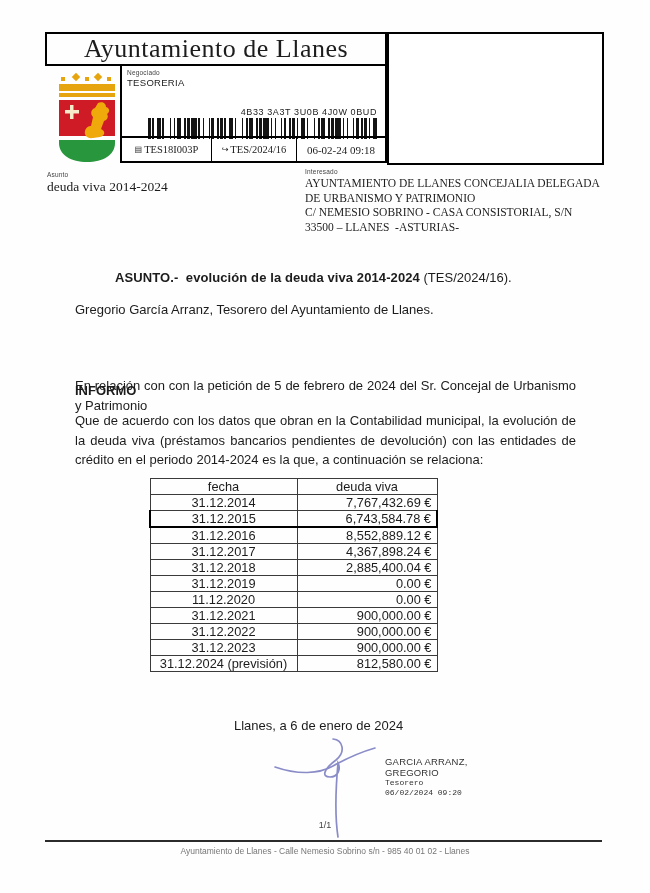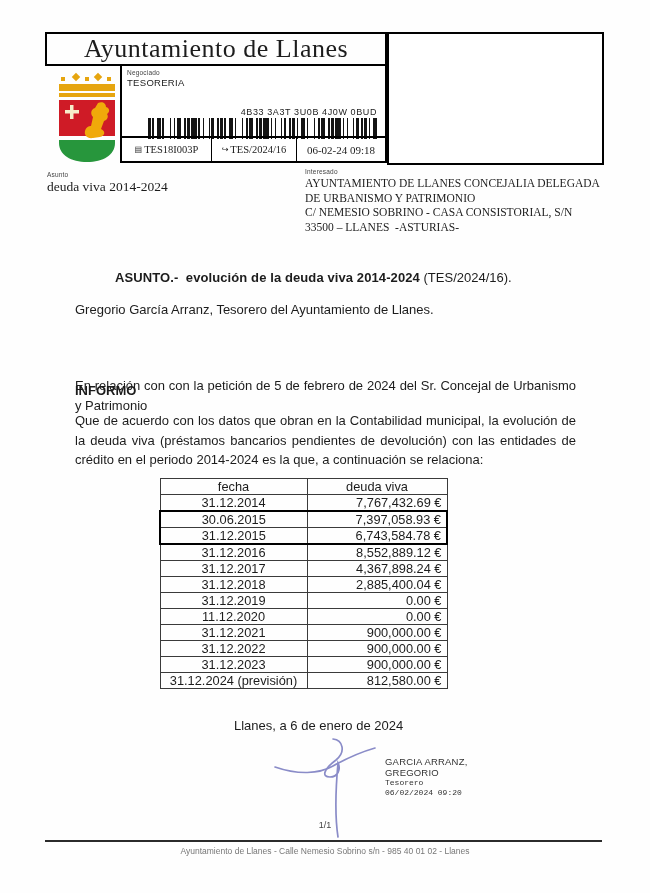--- a/index.html
+++ b/index.html
@@ -36,21 +36,21 @@
 
   
   .subject{position:absolute;left:115px;top:270px;font-size:13px;white-space:pre-wrap;}
   .subject b{letter-spacing:.1px;}
   .author{position:absolute;left:75px;top:302px;font-size:13px;}
   .para{position:absolute;left:75px;width:501px;font-size:13px;line-height:19.5px;text-align:justify;}
   .p1{top:340px;margin-top:36px;} .p2{top:411px;}
   .informo{position:absolute;left:75px;top:383px;font-size:13px;font-weight:bold;}
 
   
-  .debt-table{position:absolute;left:159px;top:478px;border-collapse:collapse;
+  .debt-table{position:absolute;left:149px;top:478px;border-collapse:collapse;
               font-size:12.8px;border:1.5px solid #000;}
   .debt-table th,.debt-table td{border:1px solid #3a3a3a;padding:0 5px;height:14.4px;font-weight:normal;}
   .debt-table th{text-align:center;width:136px;}
   .debt-table th:last-child{width:129px;}
   .c-fecha{text-align:center;}
   .c-amount{text-align:right;}
   tr.hl td:first-child{border-left:2.5px solid #000;}
   tr.hl td:last-child{border-right:2.5px solid #000;}
   tr.hl-first td{border-top:2.5px solid #000;}
   tr.hl-last td{border-bottom:2.5px solid #000;}
@@ -231,24 +231,20 @@
       <tr>
         <th>fecha</th>
         <th>deuda viva</th>
       </tr>
     </thead>
     <tbody>
         <tr>
           <td class="c-fecha">31.12.2014</td>
           <td class="c-amount">7,767,432.69 €</td>
         </tr>
-        <tr class="hl hl-first">
-          <td class="c-fecha">30.06.2015</td>
-          <td class="c-amount">7,397,058.93 €</td>
-        </tr>
         <tr class="hl hl-last">
           <td class="c-fecha">31.12.2015</td>
           <td class="c-amount">6,743,584.78 €</td>
         </tr>
         <tr>
           <td class="c-fecha">31.12.2016</td>
           <td class="c-amount">8,552,889.12 €</td>
         </tr>
         <tr>
           <td class="c-fecha">31.12.2017</td>

